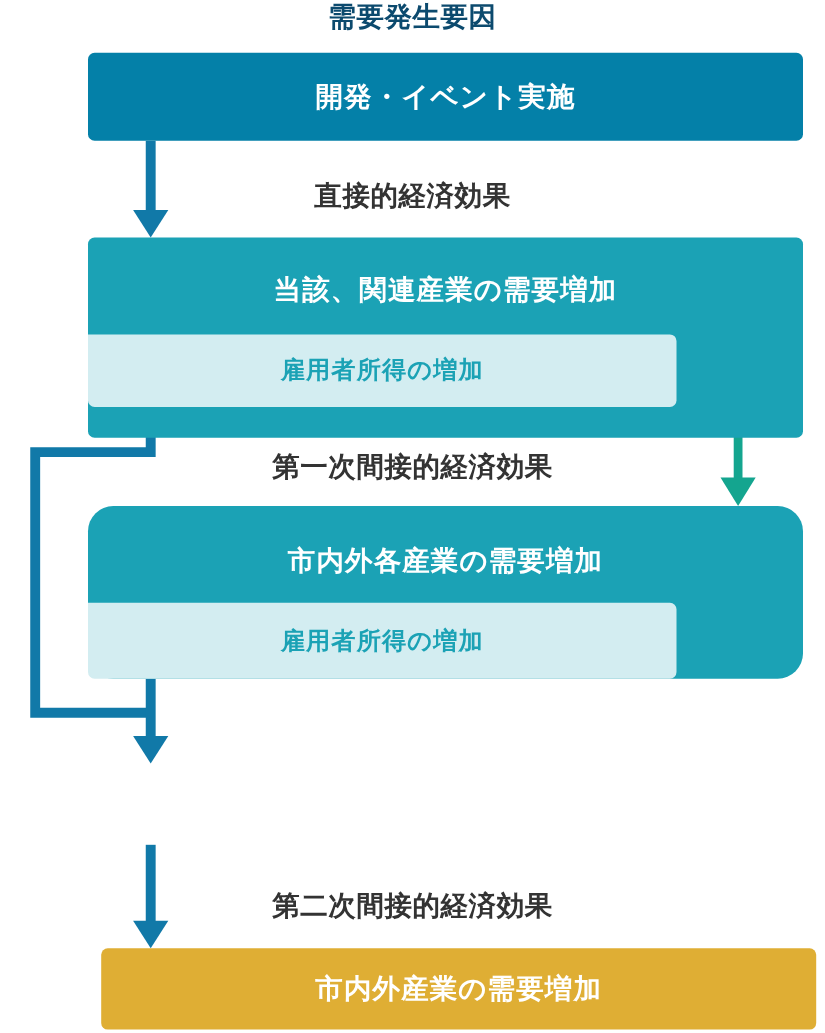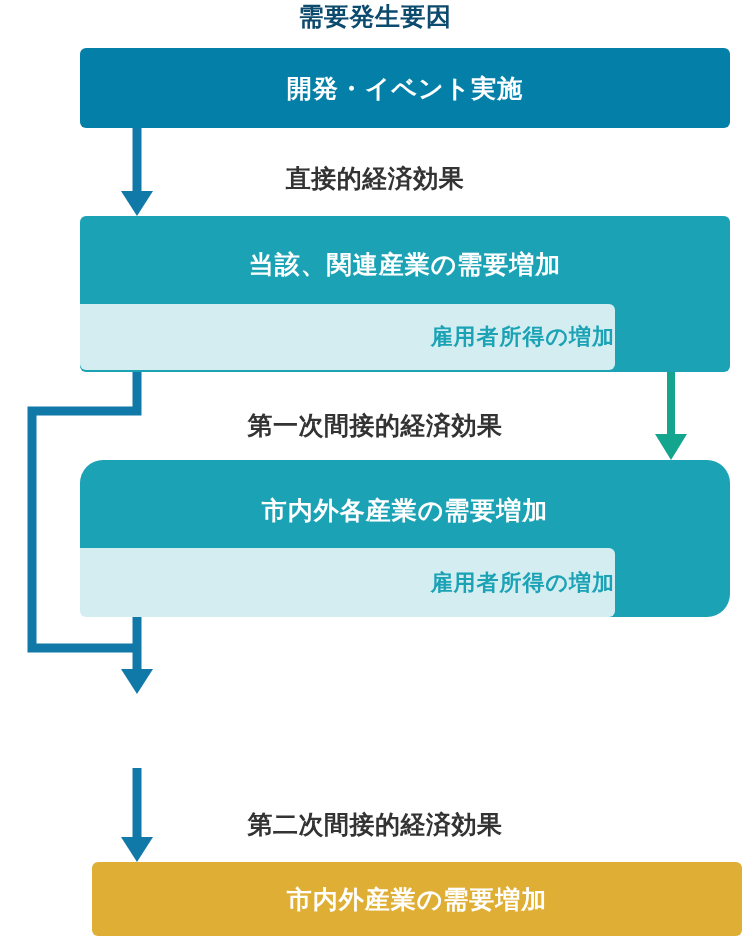--- a/index.html
+++ b/index.html
@@ -66,21 +66,21 @@
   }
   .subband {
     position: absolute;
     border-radius: 0 6px 6px 0;
     box-sizing: border-box;
   }
   .subband-text {
     position: absolute;
     left: 0;
     width: 100%;
-    text-align: right;
+    text-align: center;
     font-size: 22px;
     font-weight: bold;
     letter-spacing: 1px;
     line-height: 1;
     white-space: nowrap;
   }
 
   
   #connectors {
     position: absolute;
@@ -124,21 +124,21 @@
       <path d="M137,862 L121,837 L153,837 Z" fill="#1179A8"></path>
     </g>
   </svg>
 
   <div class="node" style="left:80px; top:48px; width:650px; height:80px; background:#0480A8;">
     <div class="node-title" style="top:28px;">開発・イベント実施</div>
   </div>
 
   <div class="stage-label" style="top:166px;">直接的経済効果</div>
 
-  <div class="node" style="left:80px; top:216px; width:650px; height:156px; background:#1BA2B5;">
+  <div class="node" style="left:80px; top:216px; width:650px; height:182px; background:#1BA2B5;">
     <div class="node-title" style="top:36px;">当該、関連産業の需要増加</div>
     <div class="subband" style="left:0px; top:88px; width:535px; height:66px; background:#D3EDF1; border-radius:0 6px 6px 6px;">
       <div class="subband-text" style="top:22px; color:#1BA2B5;">雇用者所得の増加</div>
     </div>
   </div>
 
   <div class="stage-label" style="top:413px;">第一次間接的経済効果</div>
 
   <div class="node" style="left:80px; top:460px; width:650px; height:157px; background:#1BA2B5;border-radius:23px;">
     <div class="node-title" style="top:38px;">市内外各産業の需要増加</div>

